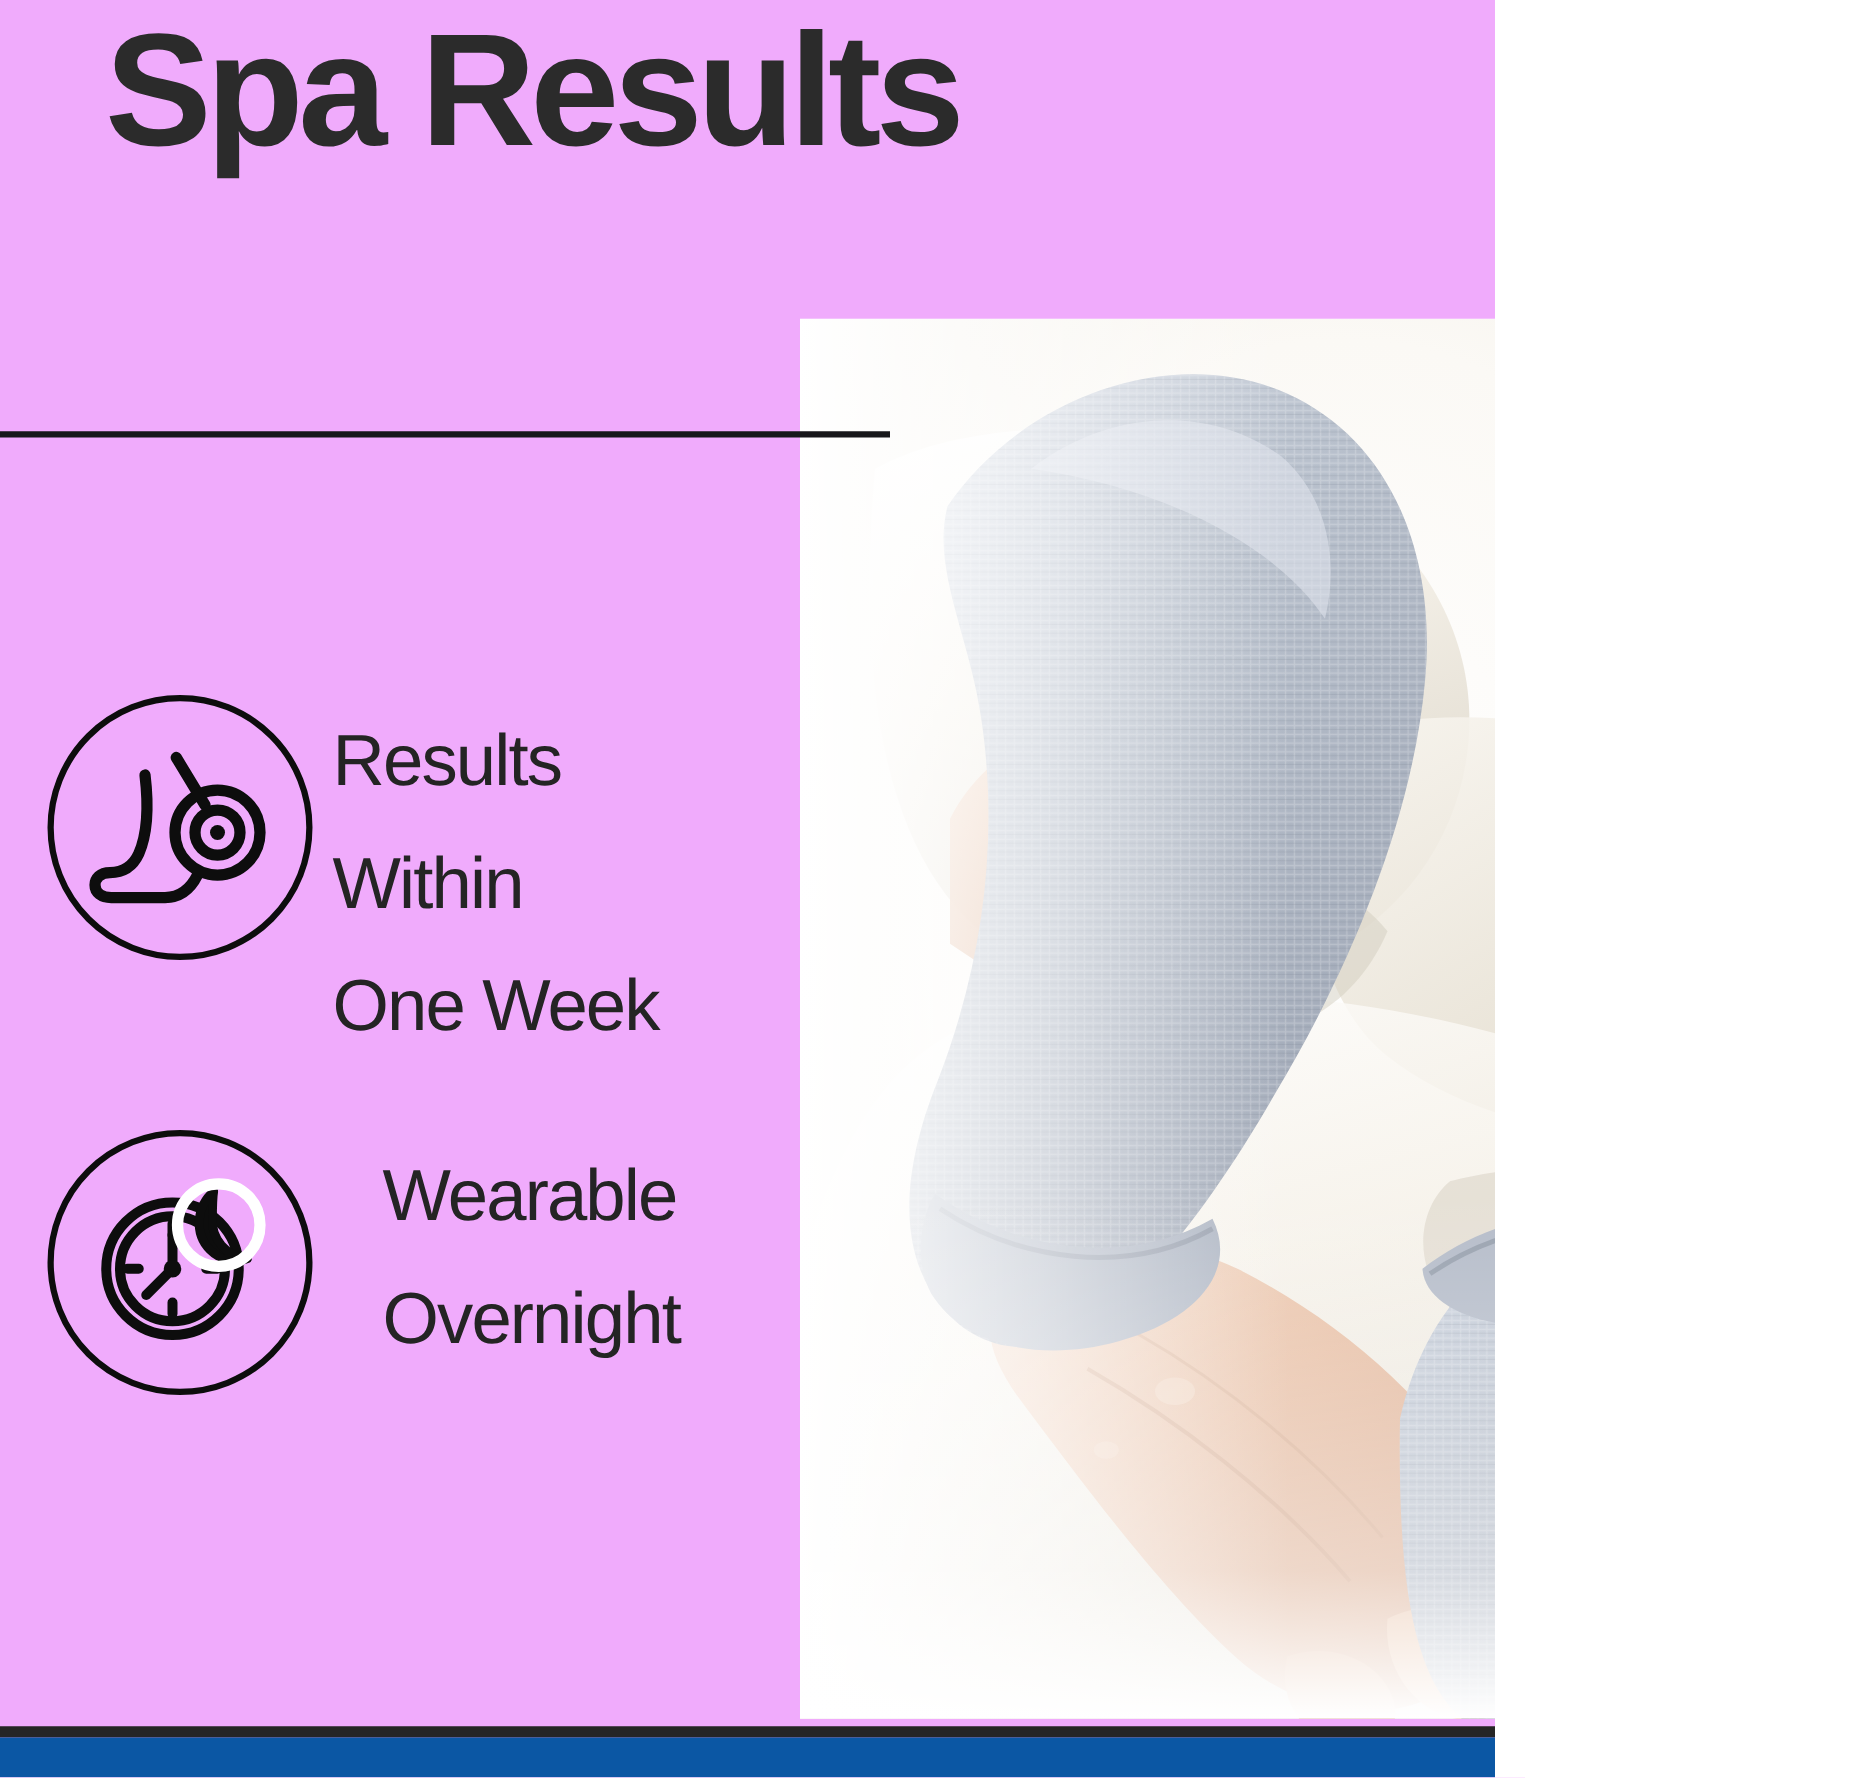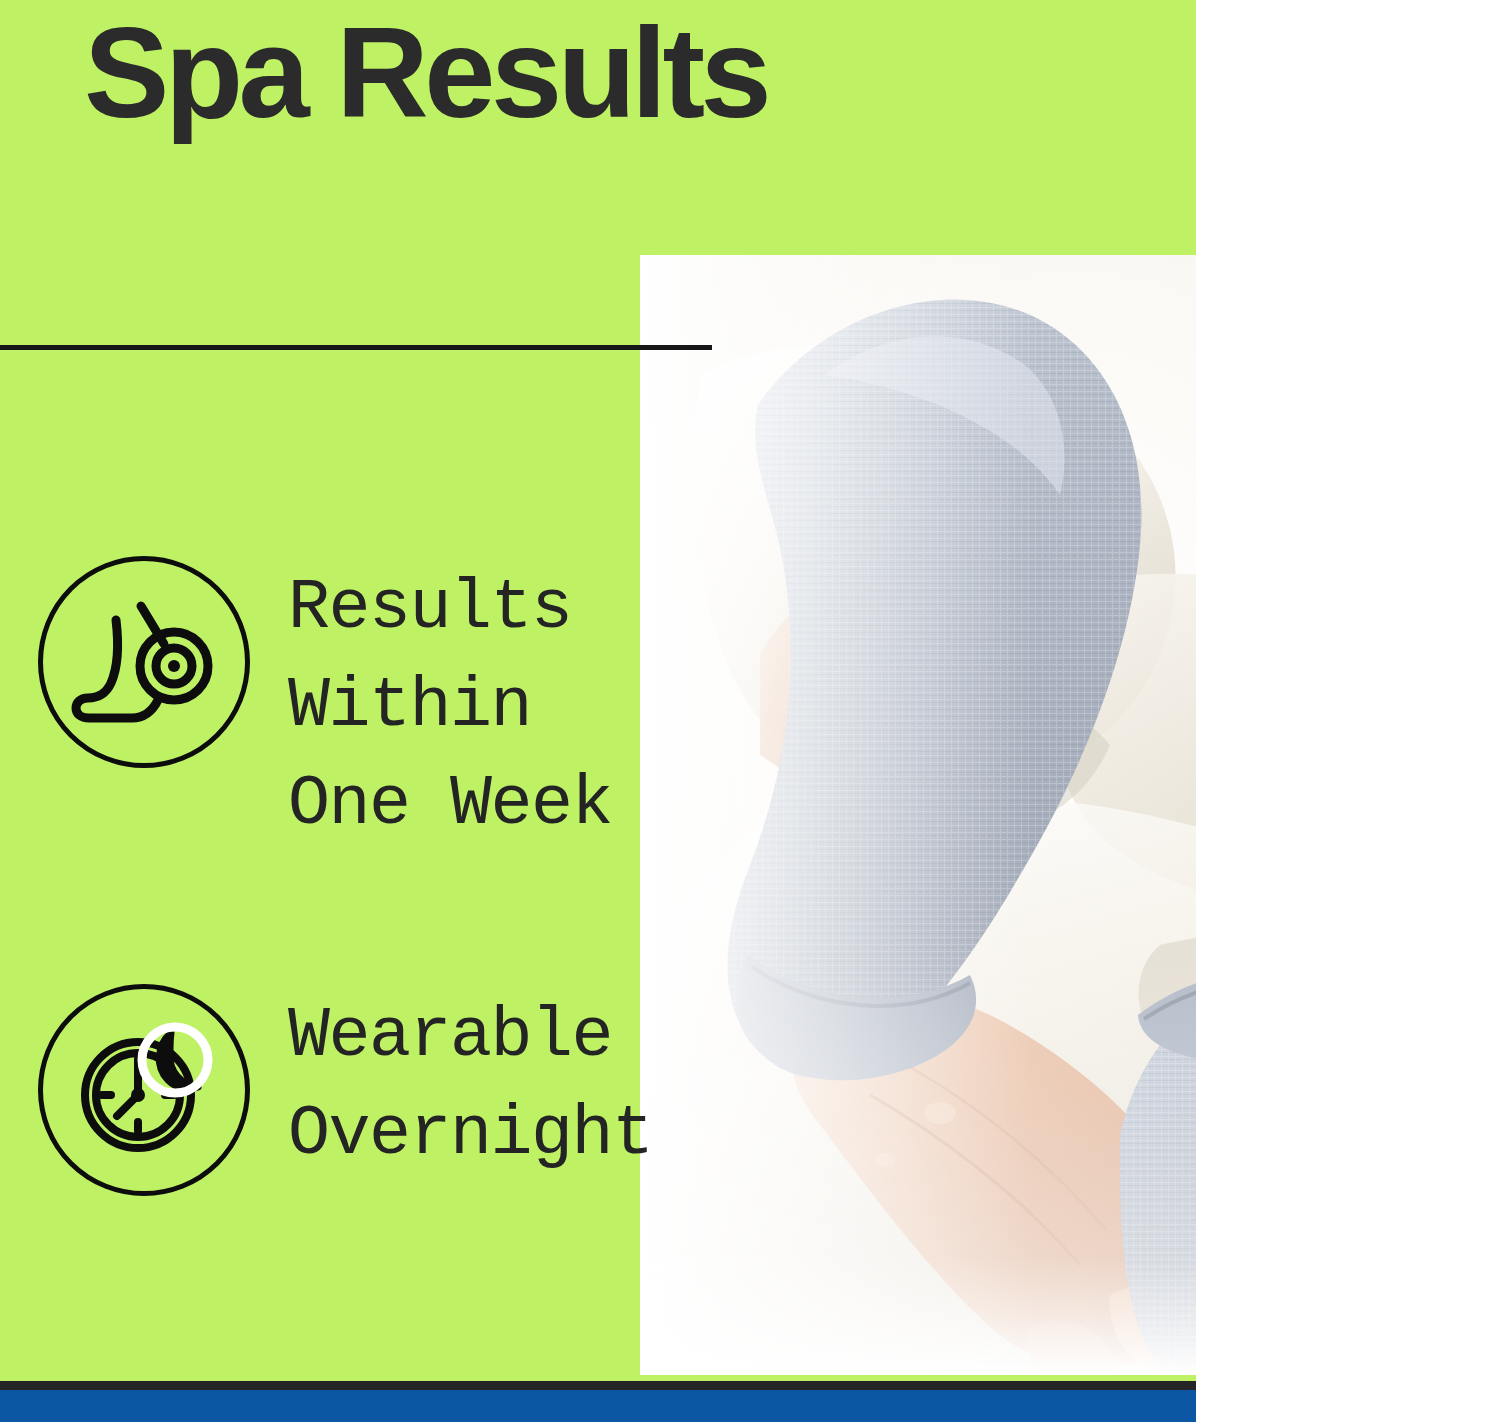--- a/index.html
+++ b/index.html
@@ -9,21 +9,21 @@
   }
   body {
     font-family: "Liberation Sans", sans-serif;
     -webkit-font-smoothing: antialiased;
   }
 
   #stage {
     position: relative;
     width: 1196px;
     height: 1422px;
-    background: #bef264;
+    background: #f0abfc;
     overflow: hidden;
   }
 
   
   #photo-layer {
     position: absolute;
     left: 640px;
     top: 255px;
     width: 870px;
     height: 1120px;
@@ -60,42 +60,42 @@
     background: #17171a;
   }
 
   
   .feature-row {
     position: absolute;
     display: flex;
     align-items: flex-start;
   }
   #feature-row-0 { left: 38px; top: 556px; }
-  #feature-row-1 { left: 38px; top: 984px; }
+  #feature-row-1 { left: 38px; top: 904px; gap: 40px; }
 
   .feature-icon-badge {
     flex: 0 0 auto;
     width: 212px;
     height: 212px;
     border: 5px solid #0d0d0d;
     border-radius: 50%;
     box-sizing: border-box;
     background: transparent;
     display: flex;
     align-items: center;
     justify-content: center;
   }
   .feature-icon-badge svg { display: block; }
 
   .feature-text {
-    margin-left: 38px;
+    margin-left: 16px;
     padding-top: 4px;
-    font-family: Liberation Mono, monospace;
+    font-family: Liberation Sans, sans-serif;
     font-weight: 400;
-    font-size: 70px;
+    font-size: 58px;
     line-height: 98px;
     letter-spacing: -1.5px;
     color: #242424;
     white-space: pre-line;
   }
 
   
   #bottom-rule {
     position: absolute;
     left: 0;

